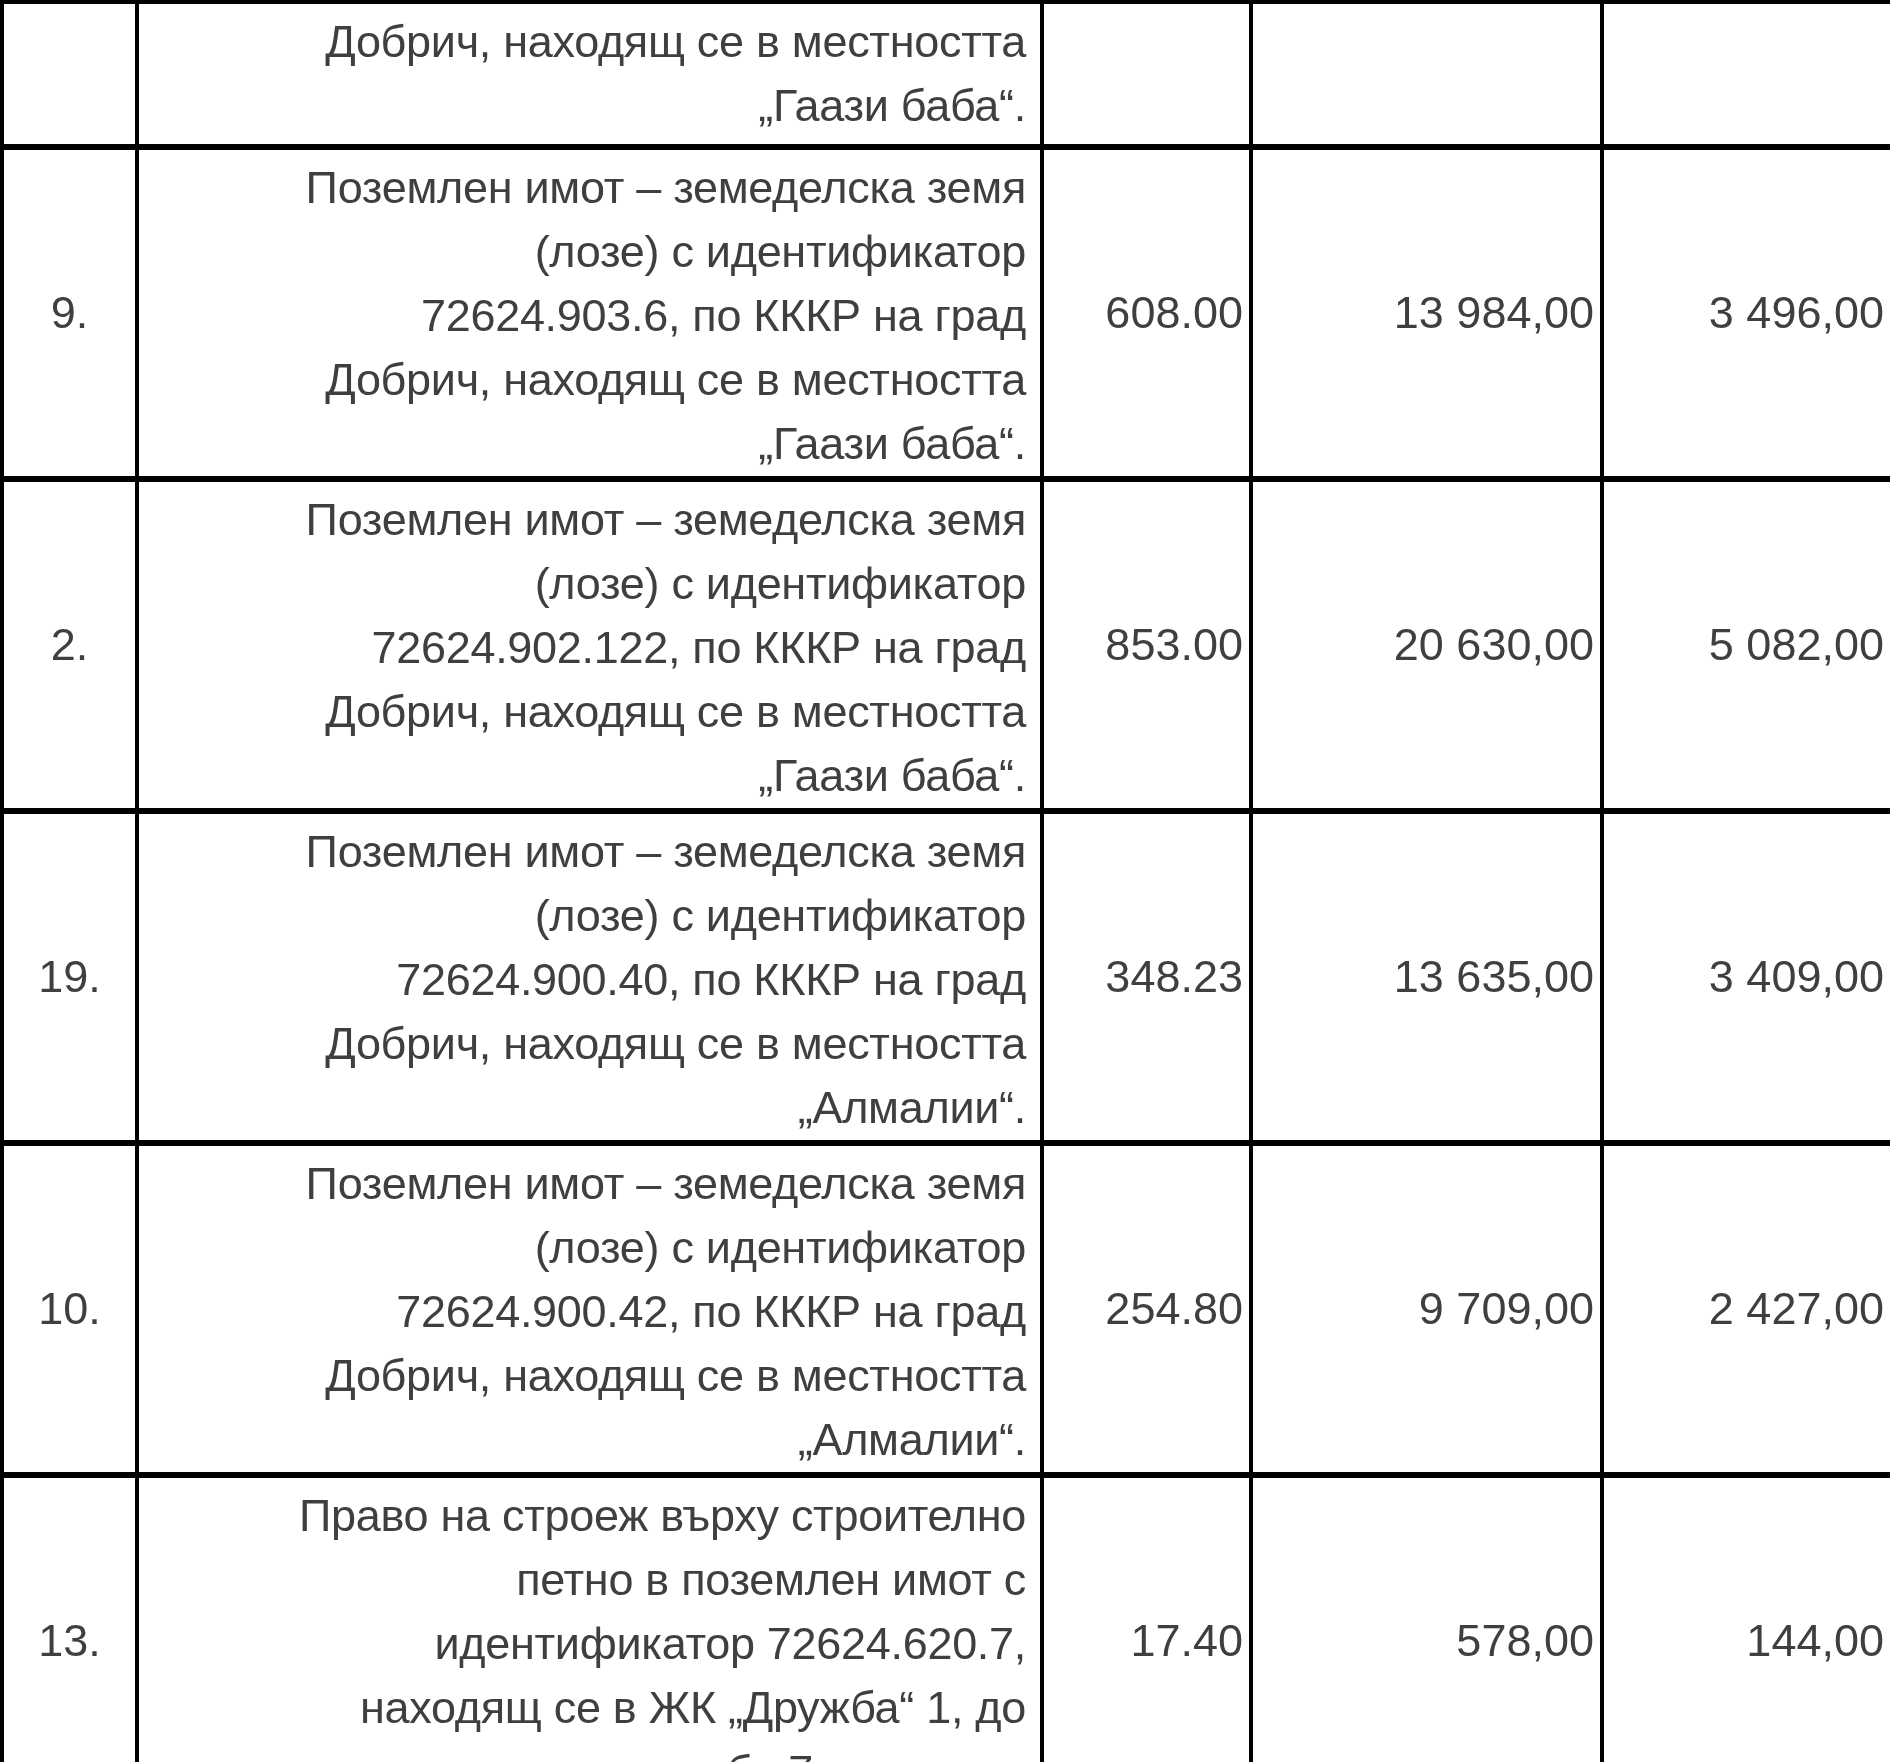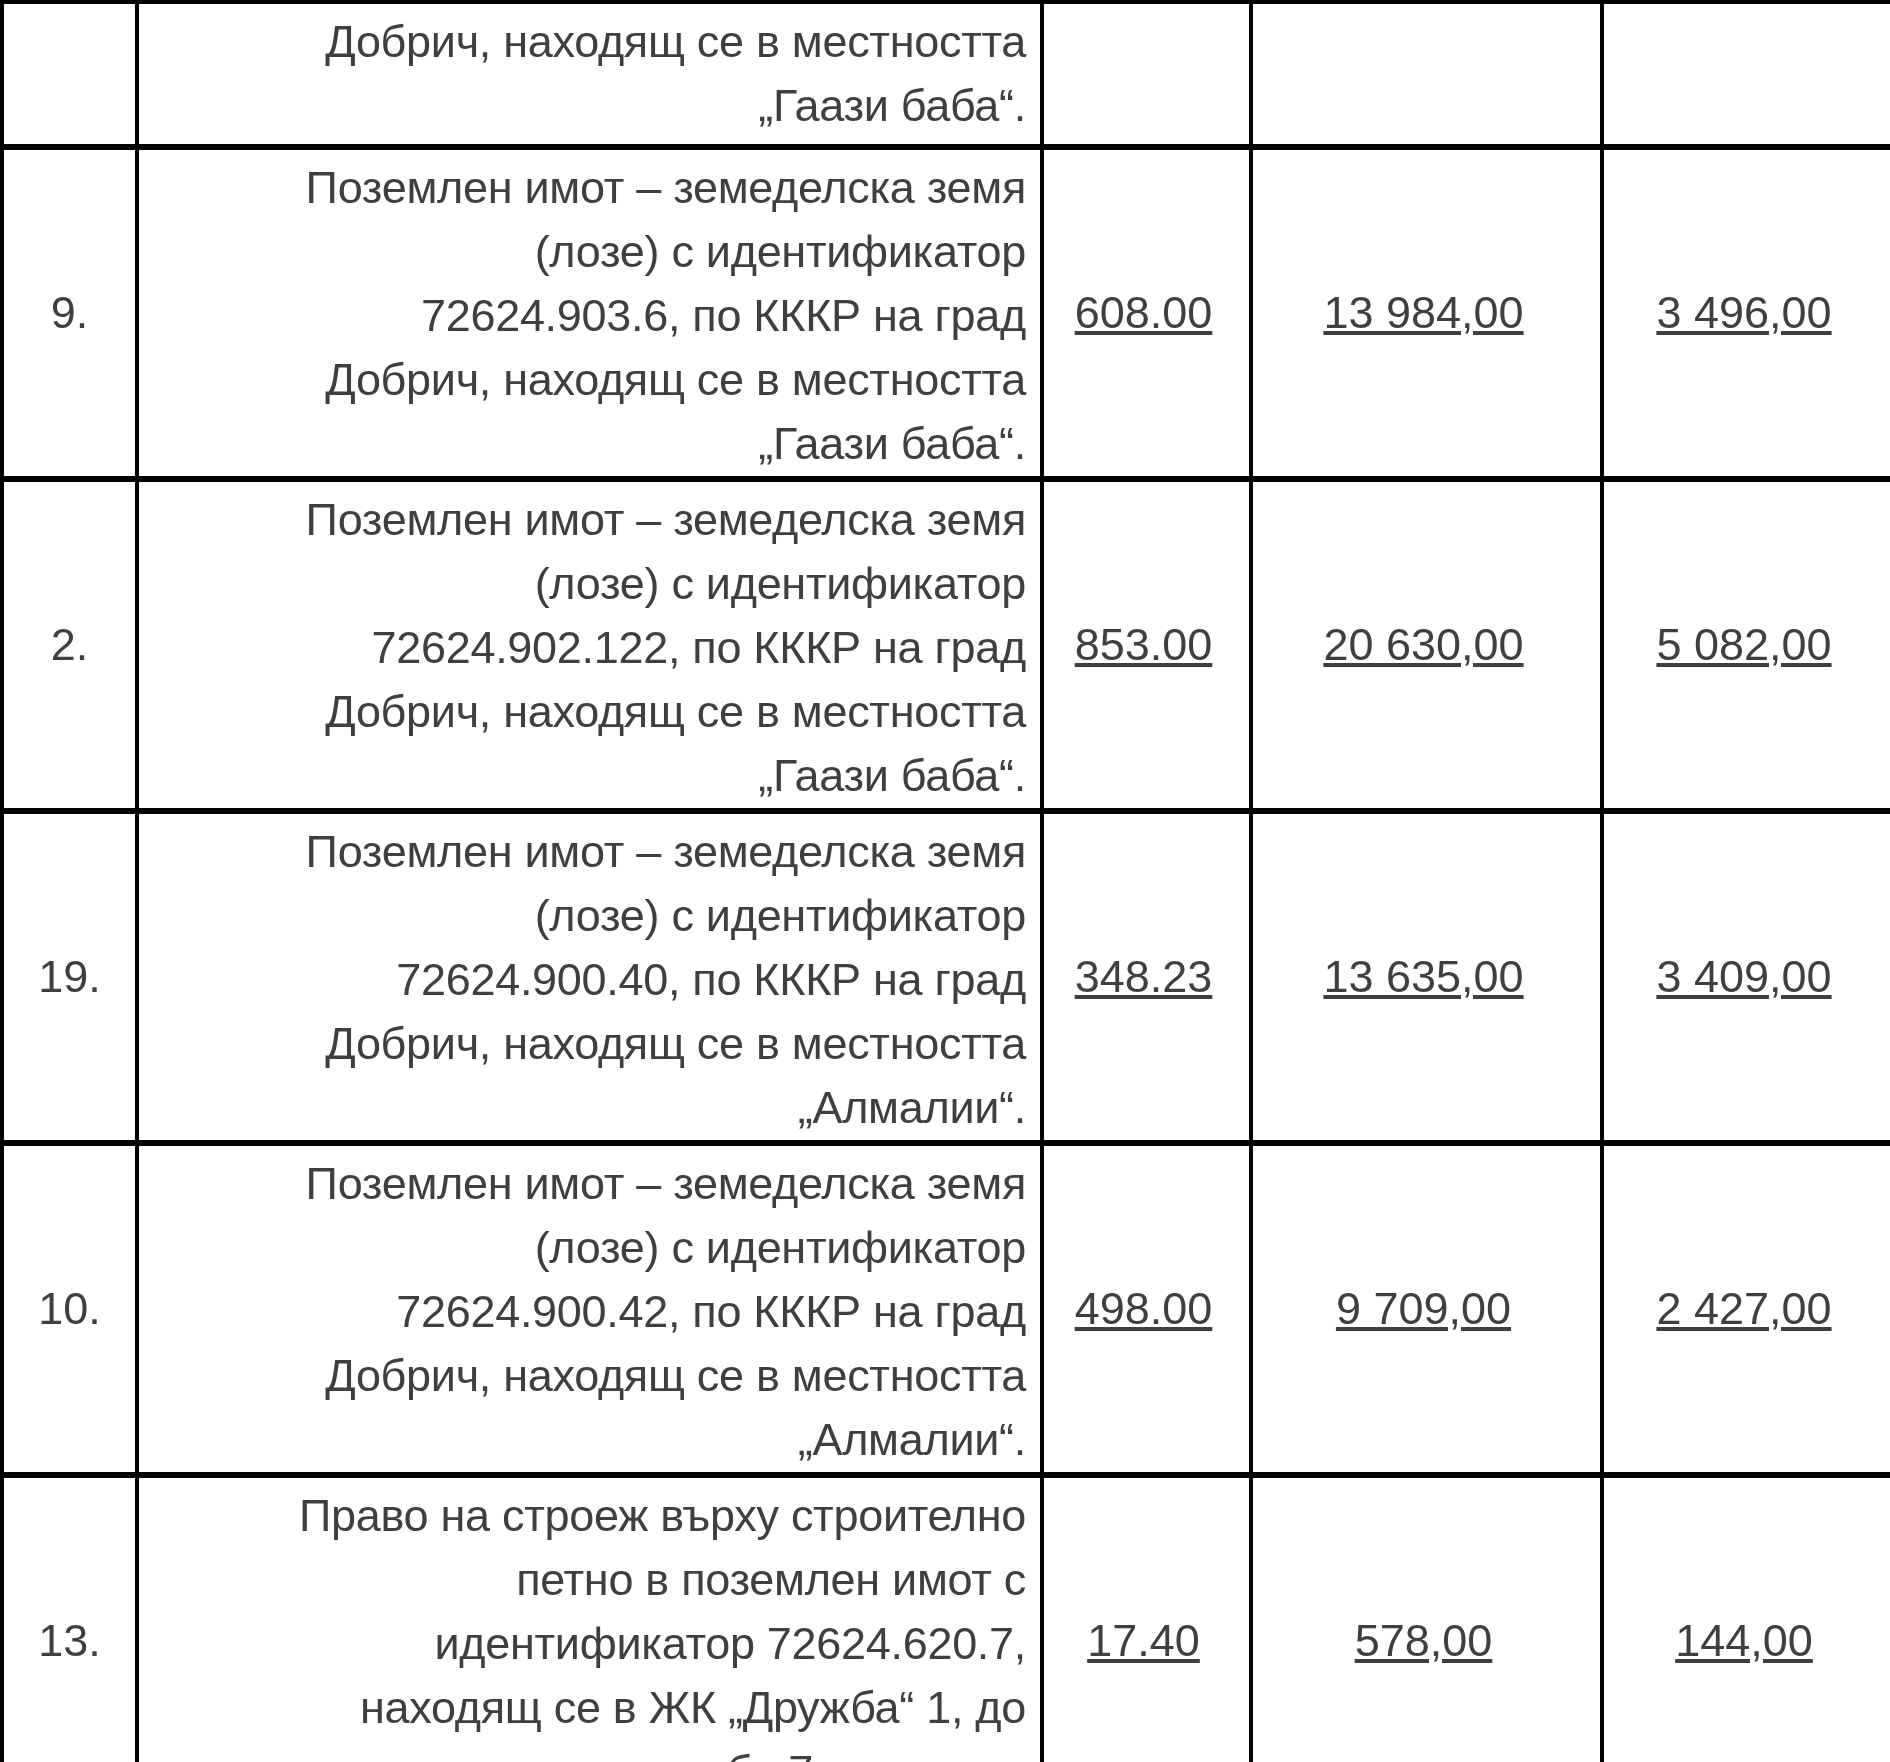--- a/index.html
+++ b/index.html
@@ -42,24 +42,23 @@
     padding: 6px 14px 0 20px;
     letter-spacing: -0.3px;
     text-align: right;
   }
   td.num {
     text-align: center;
     vertical-align: middle;
     padding: 0;
   }
   td.val {
-    text-align: center;
+    text-align: right;
     vertical-align: middle;
     padding: 0 6px 0 0;
-    text-decoration: underline;
   }
 
   tr.r0 { height: 145px; }
   tr.r1 { height: 325px; }
   tr.r2 { height: 325px; }
   tr.r3 { height: 325px; }
   tr.r4 { height: 317px; }
   tr.r5 { height: 314px; }
 </style>
 </head>
@@ -115,21 +114,21 @@
       <td class="val">13 635,00</td>
       <td class="val">3 409,00</td>
     </tr>
     <tr class="r4">
       <td class="num">10.</td>
       <td class="desc">Поземлен имот – земеделска земя
 (лозе) с идентификатор
 72624.900.42, по КККР на град
 Добрич, находящ се в местността
 „Алмалии“.</td>
-      <td class="val">498.00</td>
+      <td class="val">254.80</td>
       <td class="val">9 709,00</td>
       <td class="val">2 427,00</td>
     </tr>
     <tr class="r5">
       <td class="num">13.</td>
       <td class="desc">Право на строеж върху строително
 петно в поземлен имот с
 идентификатор 72624.620.7,
 находящ се в ЖК „Дружба“ 1, до
 бл.7, за гараж.</td>

